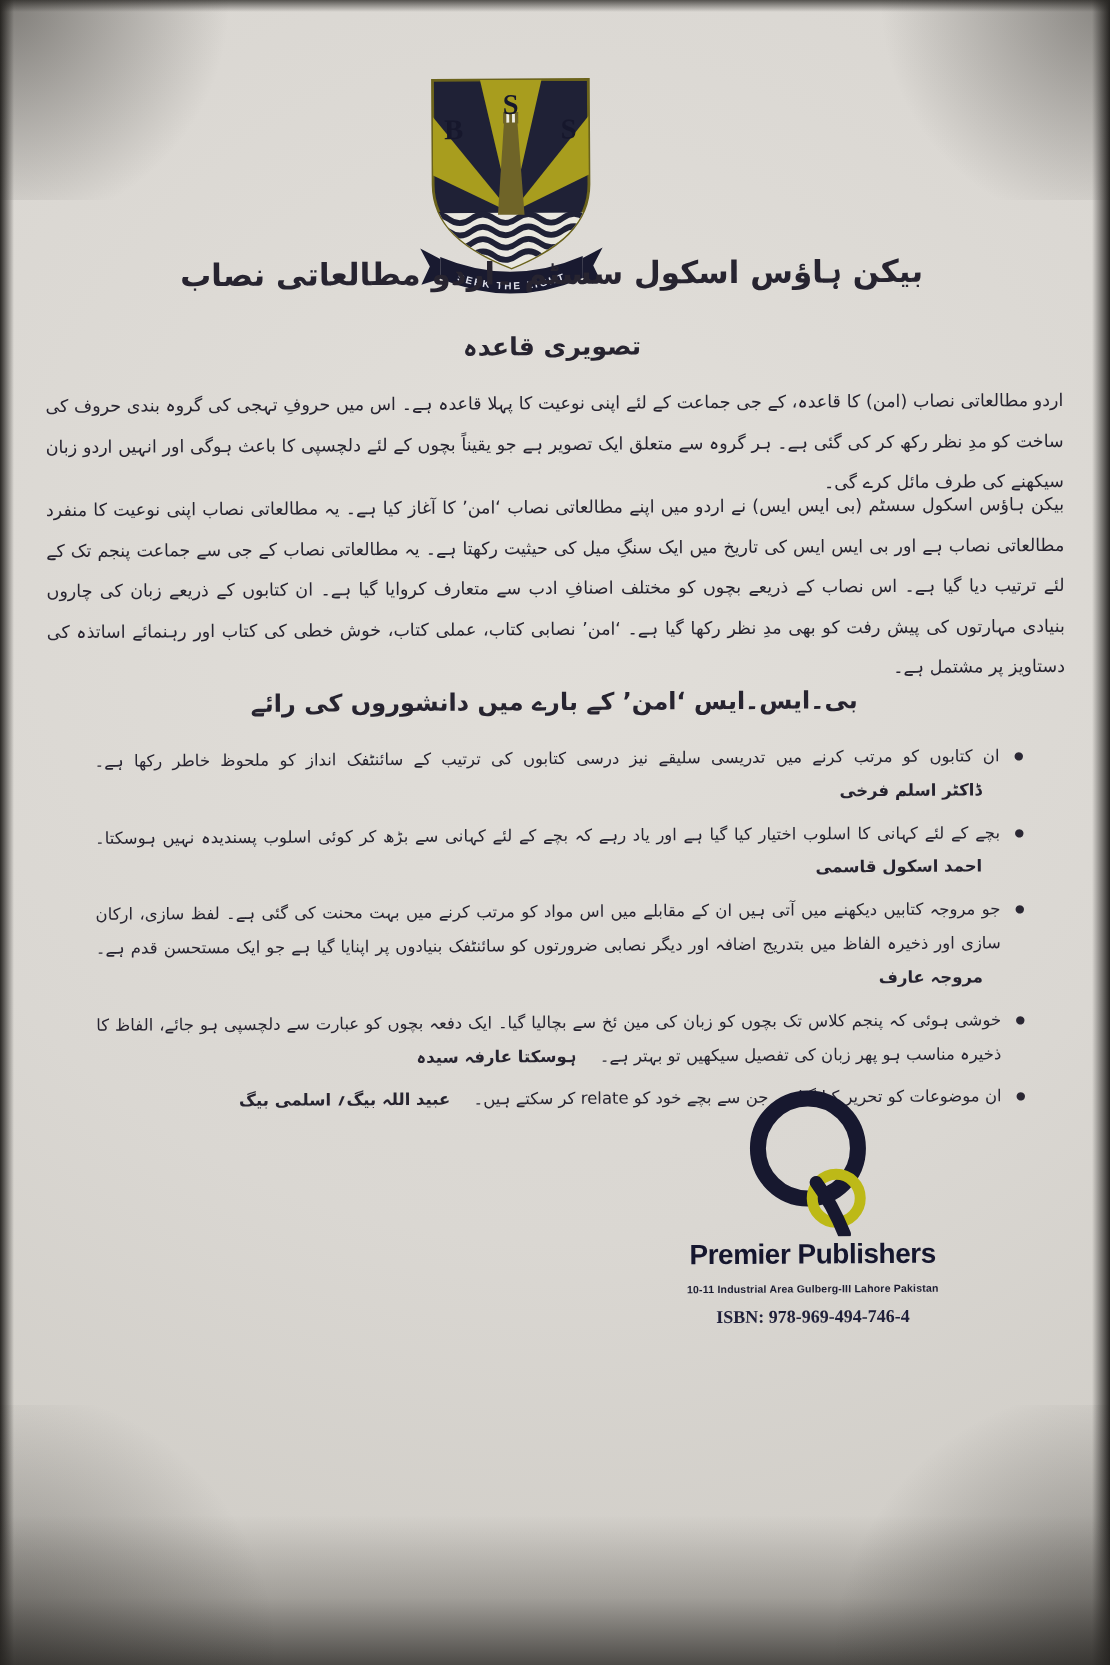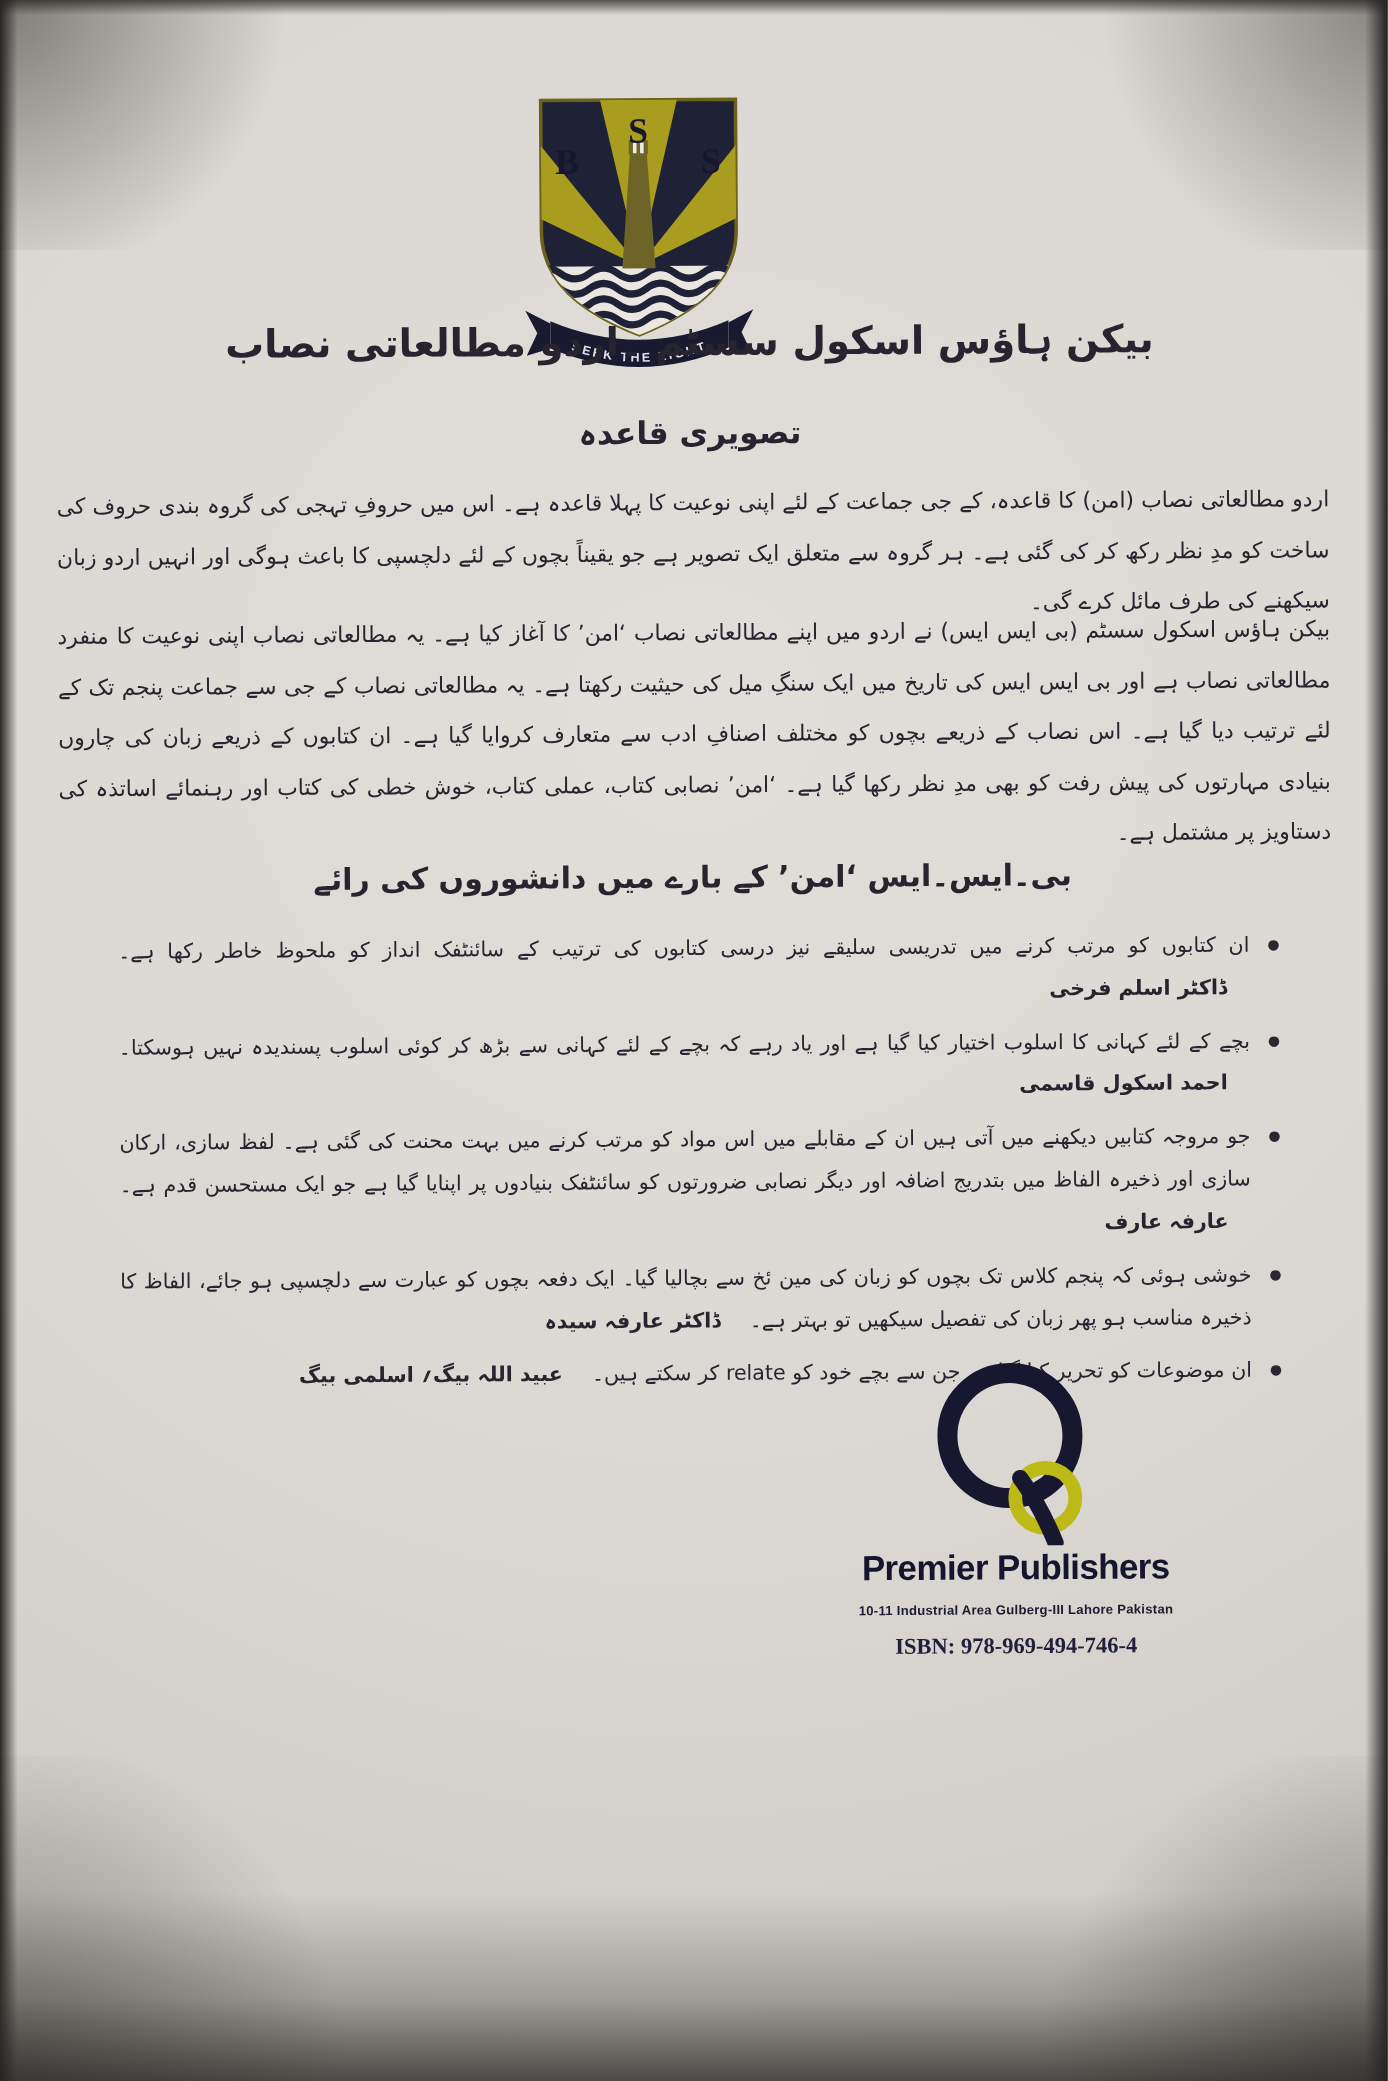--- a/index.html
+++ b/index.html
@@ -142,26 +142,26 @@
         <span class="rev-attr">ڈاکٹر اسلم فرخی</span>
       </li>
       <li>
         <span class="bullet">●</span>
         <span class="rev-text">بچے کے لئے کہانی کا اسلوب اختیار کیا گیا ہے اور یاد رہے کہ بچے کے لئے کہانی سے بڑھ کر کوئی اسلوب پسندیدہ نہیں ہوسکتا۔</span>
         <span class="rev-attr">احمد اسکول قاسمی</span>
       </li>
       <li>
         <span class="bullet">●</span>
         <span class="rev-text">جو مروجہ کتابیں دیکھنے میں آتی ہیں ان کے مقابلے میں اس مواد کو مرتب کرنے میں بہت محنت کی گئی ہے۔ لفظ سازی، ارکان سازی اور ذخیرہ الفاظ میں بتدریج اضافہ اور دیگر نصابی ضرورتوں کو سائنٹفک بنیادوں پر اپنایا گیا ہے جو ایک مستحسن قدم ہے۔</span>
-        <span class="rev-attr">عارفہ عارف</span>
+        <span class="rev-attr">مروجہ عارف</span>
       </li>
       <li>
         <span class="bullet">●</span>
         <span class="rev-text">خوشی ہوئی کہ پنجم کلاس تک بچوں کو زبان کی مین ئخ سے بچالیا گیا۔ ایک دفعہ بچوں کو عبارت سے دلچسپی ہو جائے، الفاظ کا ذخیرہ مناسب ہو پھر زبان کی تفصیل سیکھیں تو بہتر ہے۔</span>
-        <span class="rev-attr">ڈاکٹر عارفہ سیدہ</span>
+        <span class="rev-attr">ہوسکتا عارفہ سیدہ</span>
       </li>
       <li>
         <span class="bullet">●</span>
         <span class="rev-text">ان موضوعات کو تحریر کیا گیا ہے جن سے بچے خود کو relate کر سکتے ہیں۔</span>
         <span class="rev-attr">عبید اللہ بیگ؍ اسلمی بیگ</span>
       </li>
     </ul>
 
     <div class="publisher">
       <svg class="pp-logo" viewBox="0 0 185 150">

